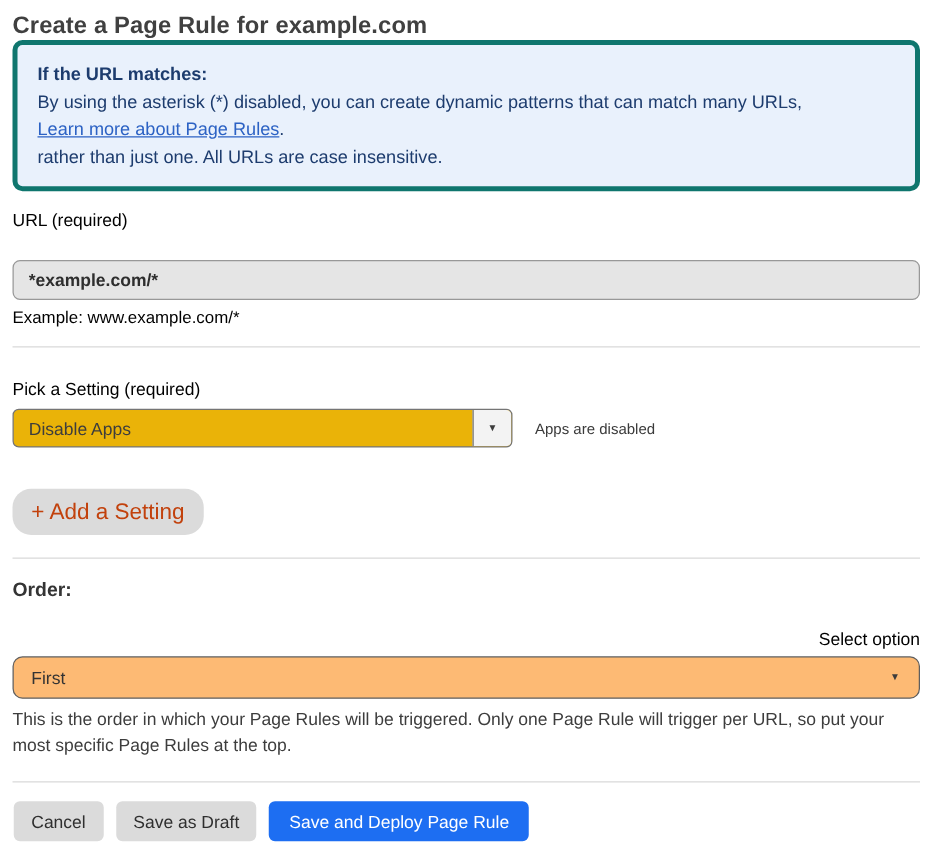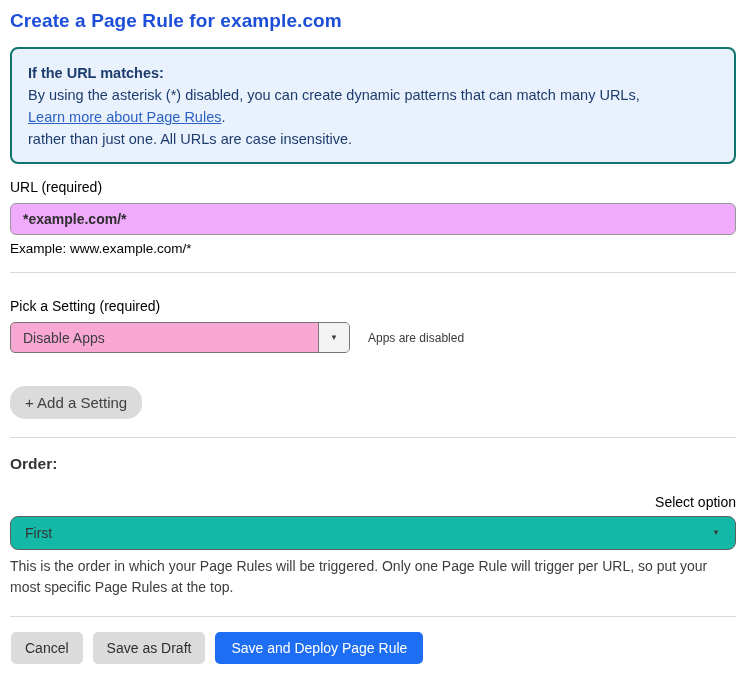--- a/index.html
+++ b/index.html
@@ -7,28 +7,27 @@
   body {
     font-family: "Liberation Sans", "DejaVu Sans", sans-serif;
     background: #ffffff;
     color: #3d3d3d;
   }
   .page { padding: 10px 14px 0 10px; width: 750px; }
 
   .page-title {
     font-size: 19px;
     font-weight: 700;
-    color: #1d4ed8;
+    color: #404040;
     letter-spacing: 0.1px;
   }
 
   .info-box {
-    margin-top: 15px;
     background: #e9f1fc;
-    border: 2px solid #0f766e;
+    border: 4px solid #0f766e;
     border-radius: 8px;
     padding: 13px 16px 12px 16px;
     color: #1d3c6e;
     font-size: 14.5px;
     line-height: 22px;
   }
   .info-box .info-heading { font-weight: 700; }
   .info-box a.info-link {
     color: #2c62c4;
     text-decoration: underline;
@@ -36,24 +35,24 @@
   }
   .info-box .info-link-suffix { color: #1d3c6e; }
 
   .field-label {
     margin-top: 15px;
     font-size: 14px;
     color: #000000;
   }
 
   .url-input {
-    margin-top: 8px;
+    margin-top: 24px;
     width: 726px;
     height: 32px;
-    background: #f0abfc;
+    background: #e5e5e5;
     border: 1px solid #989898;
     border-radius: 6px;
     padding: 0 12px;
     font-family: "Liberation Sans", "DejaVu Sans", sans-serif;
     font-size: 14px;
     font-weight: 600;
     color: #2e2e2e;
     outline: none;
     display: block;
   }
@@ -80,25 +79,25 @@
   }
 
   .picker-label { margin-top: 25px; }
 
   .setting-row {
     margin-top: 8px;
     display: flex;
     align-items: center;
   }
   .setting-select {
-    width: 340px;
+    width: 400px;
     height: 31px;
     border: 1px solid #757575;
     border-radius: 5px;
-    background: #f9a8d4;
+    background: #eab308;
     display: flex;
     align-items: stretch;
     cursor: pointer;
     overflow: hidden;
   }
   .setting-select .setting-value {
     flex: 1;
     display: flex;
     align-items: center;
     padding-left: 12px;
@@ -125,37 +124,37 @@
   }
 
   .add-setting-btn {
     margin-top: 33px;
     display: inline-block;
     background: #dbdbdb;
     border: none;
     border-radius: 15px;
     padding: 8px 15px;
     font-family: "Liberation Sans", "DejaVu Sans", sans-serif;
-    font-size: 15px;
-    color: #404040;
+    font-size: 18px;
+    color: #c2410c;
     cursor: pointer;
   }
 
   .order-divider { margin-top: 18px; }
   .order-heading { margin-top: 17px; }
   .order-label { margin-top: 21px; text-align: right; }
 
   .order-select {
     margin-top: 6px;
     position: relative;
     width: 726px;
     height: 34px;
     border: 1px solid #5f5f5f;
     border-radius: 8px;
-    background: #14b8a6;
+    background: #fdba74;
     display: flex;
     align-items: center;
     padding-left: 14px;
     font-size: 14px;
     color: #333333;
     cursor: pointer;
   }
   .order-select .caret {
     position: absolute;
     right: 15px;

